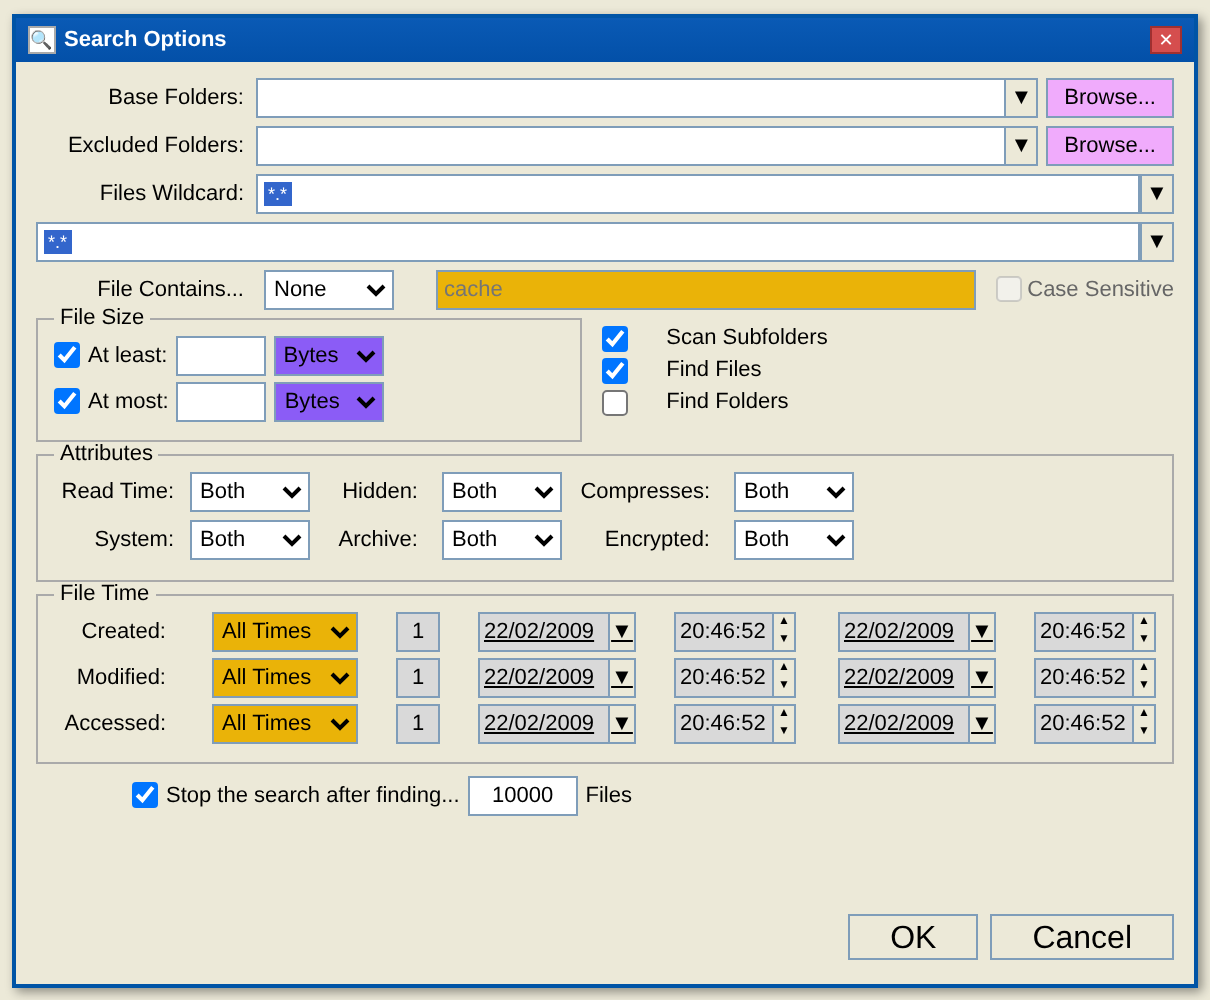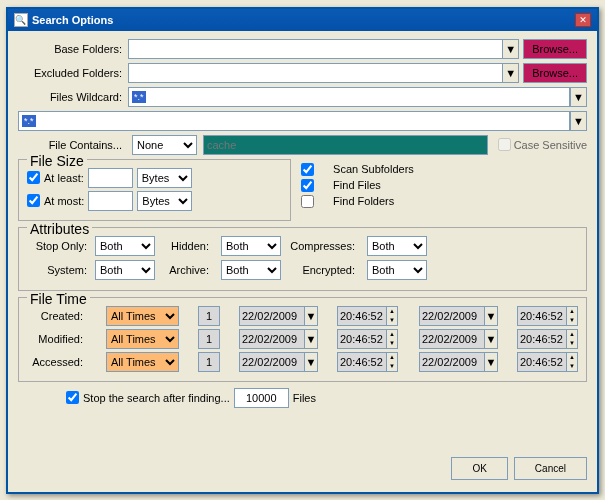--- a/index.html
+++ b/index.html
@@ -8,45 +8,45 @@
     .title-bar { background: linear-gradient(to bottom, #0a5ab5, #0350a8); color: white; padding: 4px 6px; display: flex; align-items: center; justify-content: space-between; height: 22px; }
     .title-bar-left { display: flex; align-items: center; gap: 4px; font-size: 11px; font-weight: bold; }
     .title-bar-icon { width: 14px; height: 14px; background: #fff; border: 1px solid #aaa; display: flex; align-items: center; justify-content: center; font-size: 9px; color: #333; }
     .close-btn { width: 16px; height: 14px; background: #d54e4e; border: 1px solid #a03030; color: white; font-size: 9px; display: flex; align-items: center; justify-content: center; cursor: pointer; }
     .dialog-body { padding: 8px 10px 8px 10px; }
     .form-row { display: flex; align-items: center; margin-bottom: 4px; }
     .form-label { width: 110px; text-align: right; padding-right: 6px; flex-shrink: 0; }
     .form-input-combo { flex: 1; display: flex; }
     .form-input-combo input { flex: 1; height: 20px; border: 1px solid #7f9db9; background: white; padding: 0 3px; border-right: none; }
     .combo-arrow { width: 17px; height: 20px; background: #ece9d8; border: 1px solid #7f9db9; display: flex; align-items: center; justify-content: center; cursor: pointer; flex-shrink: 0; }
-    .browse-btn { margin-left: 4px; padding: 1px 8px; height: 20px; background: #be185d; border: 1px solid #7f9db9; cursor: pointer; white-space: nowrap; }
-    .section-title { position: absolute; top: -7px; left: 8px; background: #ece9d8; padding: 0 3px; font-size: 14px; }
+    .browse-btn { margin-left: 4px; padding: 1px 8px; height: 20px; background: #f0abfc; border: 1px solid #7f9db9; cursor: pointer; white-space: nowrap; }
+    .section-title { position: absolute; top: -7px; left: 8px; background: #ece9d8; padding: 0 3px; font-size: 11px; }
     .file-contains-row { display: flex; align-items: center; margin-bottom: 4px; gap: 4px; }
     .file-contains-label { width: 110px; text-align: right; padding-right: 6px; flex-shrink: 0; }
     .checkbox-row { display: flex; align-items: center; gap: 19px; margin-bottom: 3px; }
     .file-size-section { border: 1px solid #aaa; margin-bottom: 6px; padding: 8px 8px 6px 8px; position: relative; float: left; width: 48%; }
     .scan-section { float: left; width: 50%; padding-top: 4px; padding-left: 10px; }
     .attr-section { border: 1px solid #aaa; margin-bottom: 6px; padding: 8px 8px 6px 8px; position: relative; clear: both; }
     .attr-row { display: flex; align-items: center; gap: 8px; margin-bottom: 4px; }
     .attr-label { width: 60px; text-align: right; }
     .file-time-section { border: 1px solid #aaa; margin-bottom: 6px; padding: 8px 8px 6px 8px; position: relative; }
     .ft-row { display: flex; align-items: center; gap: 19px; margin-bottom: 3px; }
     .ft-label { width: 60px; text-align: right; padding-right: 4px; flex-shrink: 0; }
-    .ft-select { height: 20px; border: 1px solid #7f9db9; background: #fdba74; width: 75px; }
+    .ft-select { height: 20px; border: 1px solid #7f9db9; background: #eab308; width: 75px; }
     .ft-input { height: 20px; border: 1px solid #7f9db9; background: #d9d9d9; width: 22px; text-align: center; }
     .bottom-row { display: flex; align-items: center; margin-bottom: 6px; padding-left: 48px; }
     .bottom-btns { display: flex; justify-content: flex-end; gap: 6px; padding-bottom: 4px; }
-    .ok-btn, .cancel-btn { padding: 3px 20px; height: 23px; background: #ece9d8; border: 1px solid #7f9db9; cursor: pointer; font-size: 10px; margin-top: 43px; }
+    .ok-btn, .cancel-btn { padding: 3px 20px; height: 23px; background: #ece9d8; border: 1px solid #7f9db9; cursor: pointer; font-size: 16px; margin-top: 43px; }
     .two-col { display: flex; gap: 0; }
     .size-inner { display: flex; align-items: center; gap: 4px; margin-bottom: 3px; }
     .size-input { width: 45px; height: 20px; border: 1px solid #7f9db9; background: white; text-align: center; }
-    .size-unit { height: 20px; border: 1px solid #7f9db9; background: #ffffff; width: 55px; }
+    .size-unit { height: 20px; border: 1px solid #7f9db9; background: #8b5cf6; width: 55px; }
     .wildcard-row { display: flex; align-items: center; margin-bottom: 4px; }
     .wildcard-combo-box { flex: 1; height: 20px; border: 1px solid #7f9db9; background: white; display: flex; align-items: center; padding: 0 3px; }
-    .ft-date-combo { display: flex; align-items: flex-end; }
+    .ft-date-combo { display: flex; align-items: flex-end; text-decoration: underline; }
     .ft-date-combo input { height: 20px; border: 1px solid #7f9db9; background: #d9d9d9; width: 65px; border-right: none; padding: 0 2px; }
     .ft-date-combo .combo-arrow { height: 20px; width: 14px; }
   </style>
 </head>
 <body>
 
 <div class="dialog">
 
   <div class="title-bar">
     <div class="title-bar-left">
@@ -97,21 +97,21 @@
 
     <div class="file-contains-row">
       <span class="file-contains-label">File Contains...</span>
       <div style="display:flex; align-items:center; gap:2px;">
         <select style="height:20px; border:1px solid #7f9db9; background:white; width:65px;">
           <option>None</option>
           <option>Text</option>
           <option>Hex</option>
         </select>
       </div>
-      <input type="text" style="flex: 1 1 0%; height: 20px; border: 1px solid rgb(127, 157, 185); background: #0f766e; padding: 0px 3px; margin-left: 2px;" placeholder="cache">
+      <input type="text" style="flex: 1 1 0%; height: 20px; border: 1px solid rgb(127, 157, 185); background: #eab308; padding: 0px 3px; margin-left: 17px;" placeholder="cache">
       <label style="display:flex; align-items:center; gap:3px; margin-left:6px; color:#666;">
         <input type="checkbox" disabled="" style="">
         <span>Case Sensitive</span>
       </label>
     </div>
 
     <div class="two-col">
       <div class="file-size-section">
         <span class="section-title">File Size</span>
         <div class="size-inner">
@@ -143,21 +143,21 @@
         <div class="checkbox-row">
           <input type="checkbox" style="">
           <span>Find Folders</span>
         </div>
       </div>
     </div>
 
     <div class="attr-section">
       <span class="section-title">Attributes</span>
       <div class="attr-row">
-        <span class="attr-label">Stop Only:</span>
+        <span class="attr-label">Read Time:</span>
         <select style="height:20px; border:1px solid #7f9db9; background:white; width:60px;">
           <option>Both</option><option>Yes</option><option>No</option>
         </select>
         <span style="width:50px; text-align:right; padding-right:4px;">Hidden:</span>
         <select style="height:20px; border:1px solid #7f9db9; background:white; width:60px;">
           <option>Both</option><option>Yes</option><option>No</option>
         </select>
         <span style="width:70px; text-align:right; padding-right:4px;">Compresses:</span>
         <select style="height:20px; border:1px solid #7f9db9; background:white; width:60px;">
           <option>Both</option><option>Yes</option><option>No</option>

